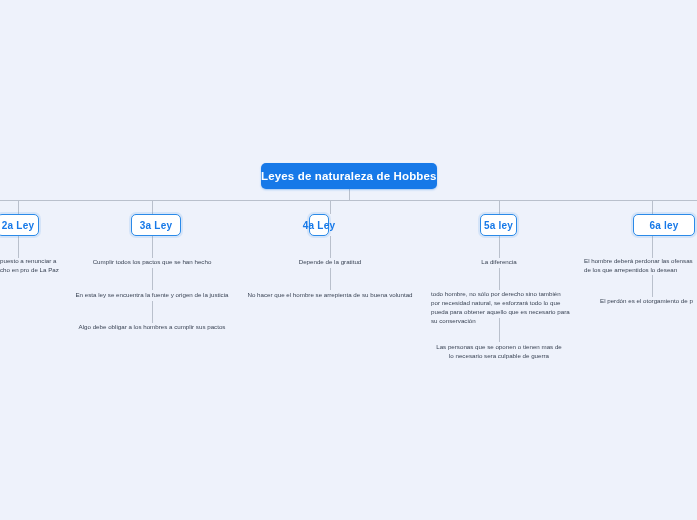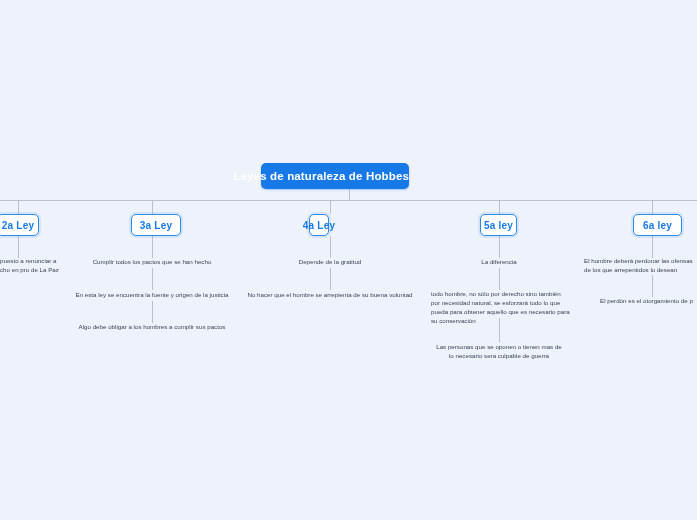--- a/index.html
+++ b/index.html
@@ -30,28 +30,28 @@
     background: #b9c0cc;
   }
   .conn.h { height: 1px; }
   .conn.v { width: 1px; }
 
   
   #root-node {
     position: absolute;
     left: 261px;
     top: 163px;
-    width: 148px;
+    width: 176px;
     height: 26px;
     background: #1779e8;
     border-radius: 5px;
     box-shadow: 0 1px 2px rgba(23,121,232,0.35);
     display: flex;
     align-items: center;
-    justify-content: flex-end;
+    justify-content: flex-start;
     box-sizing: border-box;
   }
   #root-node .root-label {
     color: #ffffff;
     font-size: 11.5px;
     font-weight: bold;
     letter-spacing: 0.15px;
     white-space: nowrap;
   }
 
@@ -131,21 +131,21 @@
   </div>
 
   <div class="law-node" style="left:309px; top:214px; width:20px;">
     <span class="law-label">4a Ley</span>
   </div>
 
   <div class="law-node" style="left:480px; top:214px; width:37px;">
     <span class="law-label">5a ley</span>
   </div>
 
-  <div class="law-node" style="left:633px; top:214px; width:49px;">
+  <div class="law-node" style="left:633px; top:214px; width:62px;">
     <span class="law-label">6a ley</span>
   </div>
 
   <div class="leaf left-align" style="left:0px; top:257px; width:70px;">puesto a renunciar a
 cho en pro de La Paz</div>
 
   <div class="leaf" style="left:62px; top:258px; width:180px;">Cumplir todos los pactos que se han hecho</div>
   <div class="leaf" style="left:62px; top:291px; width:180px;">En esta ley se encuentra la fuente y origen de la justicia</div>
   <div class="leaf" style="left:62px; top:323px; width:180px;">Algo debe obligar a los hombres a cumplir sus pactos</div>
 

